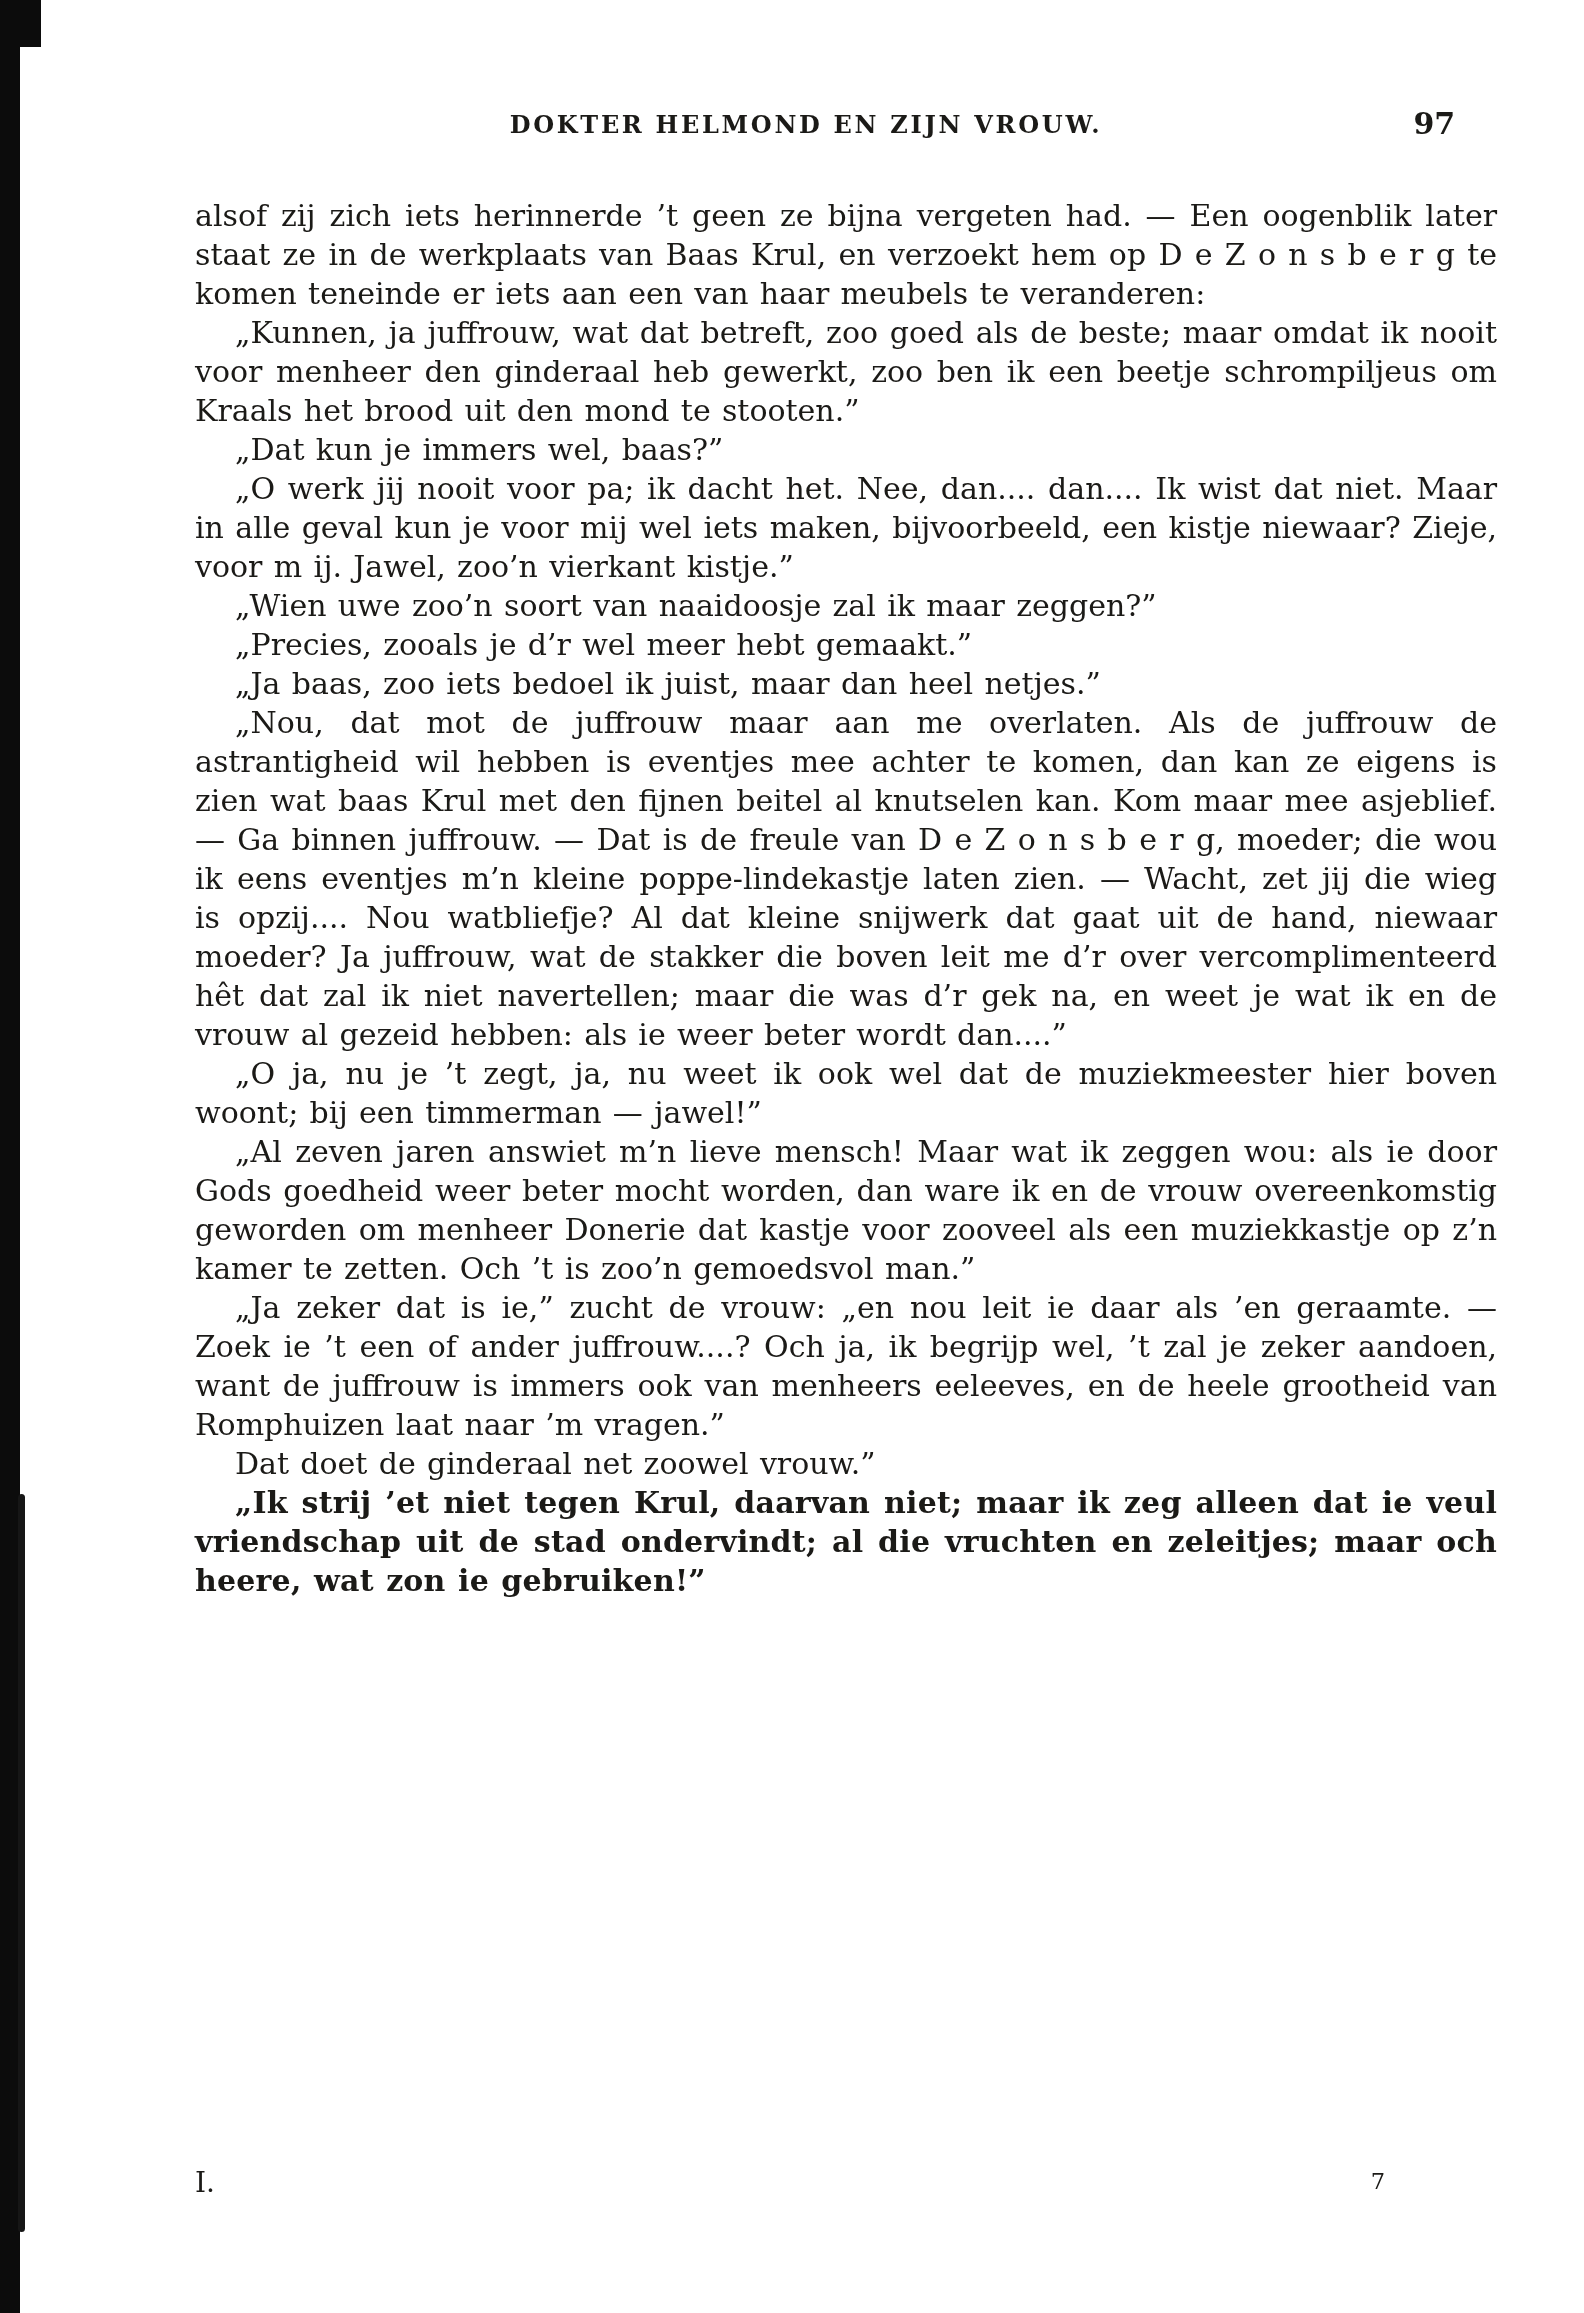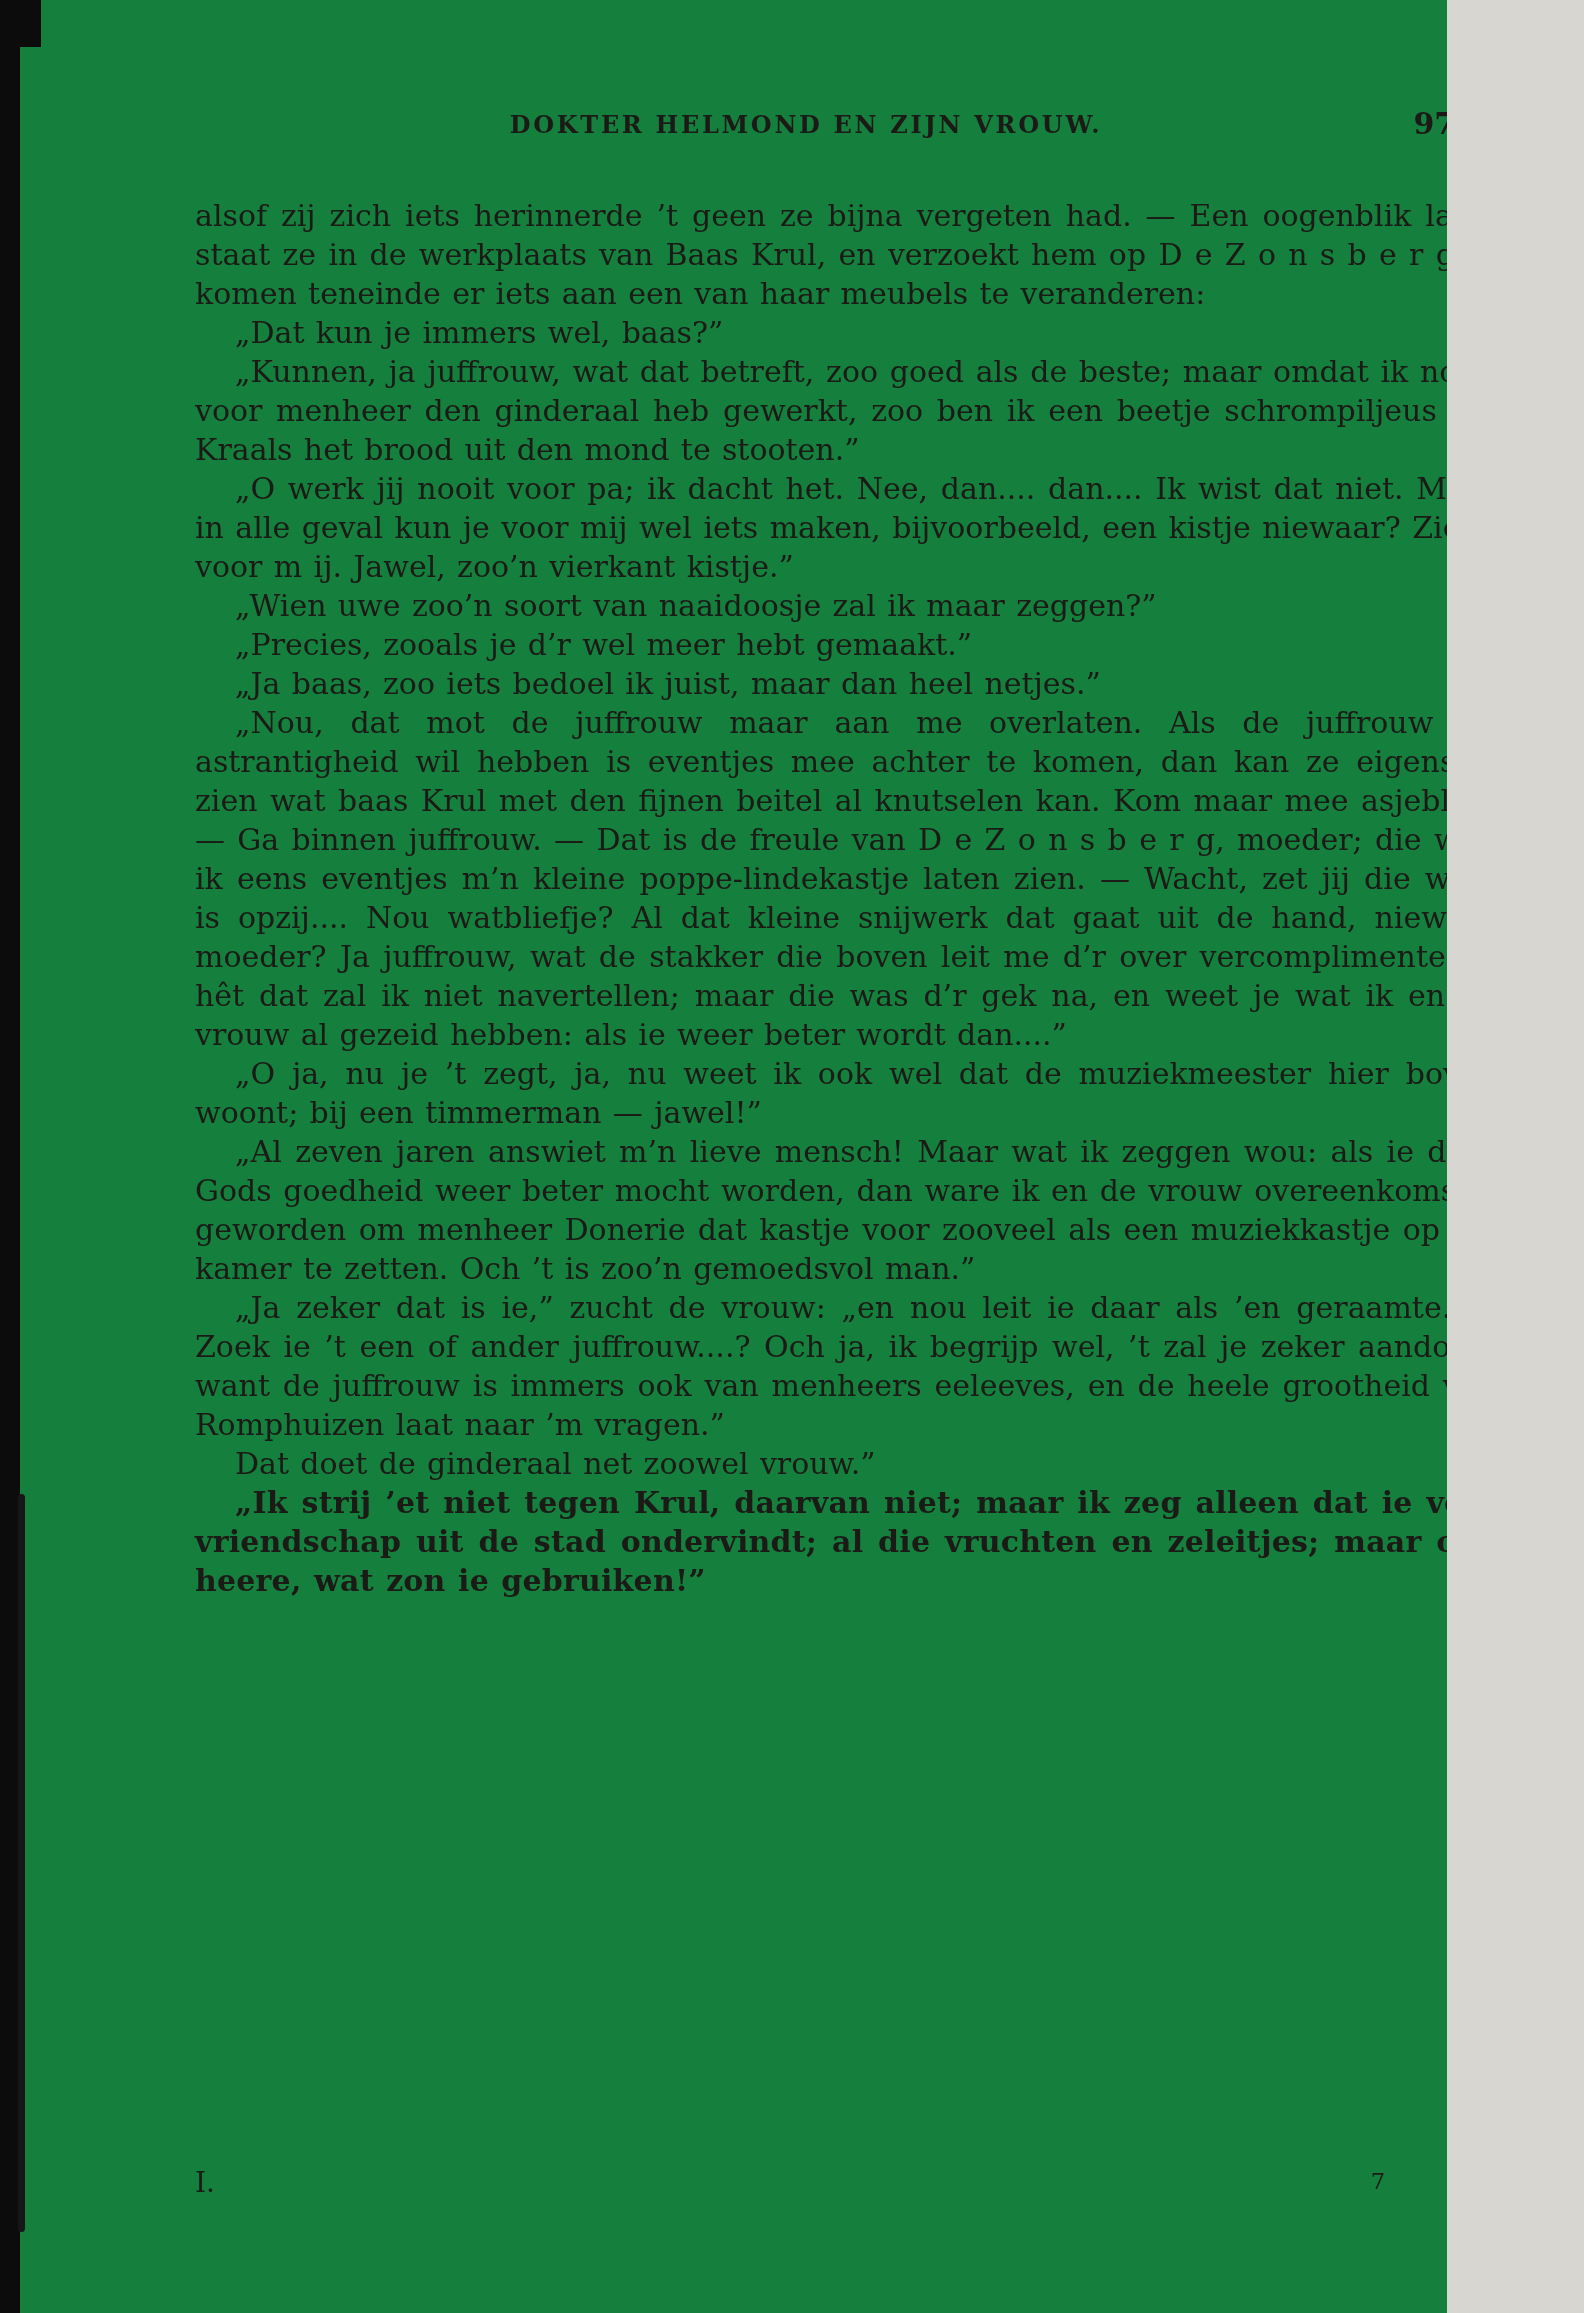--- a/index.html
+++ b/index.html
@@ -2,23 +2,23 @@
 <html style="font-size:14.4px"><head>
 <meta charset="utf-8">
 <style>
   html, body {
     margin: 0;
     padding: 0;
     background: #d8d6d0;
   }
   .page {
     position: relative;
-    width: 1447px;
+    width: 1584px;
     height: 2313px;
-    background: #15803d;
+    background: #ffffff;
     overflow: hidden;
     font-family: "DejaVu Serif", "Liberation Serif", serif;
     color: #1b1a17;
   }
   
   .scan-edge {
     position: absolute;
     left: 0;
     top: 0;
     width: 20px;
@@ -117,22 +117,22 @@
 
   <div class="scan-edge"></div>
 
   <div class="running-header">
     <div class="running-title">DOKTER HELMOND EN ZIJN VROUW.</div>
     <div class="page-number">97</div>
   </div>
 
   <div class="page-body">
     <p class="flush">alsof zij zich iets herinnerde ’t geen ze bijna vergeten had. — Een oogenblik later staat ze in de werkplaats van Baas Krul, en verzoekt hem op D e  Z o n s b e r g  te komen teneinde er iets aan een van haar meubels te veranderen:</p>
+    <p>„Kunnen, ja juffrouw, wat dat betreft, zoo goed als de beste; maar omdat ik nooit voor menheer den ginderaal heb gewerkt, zoo ben ik een beetje schrompiljeus om Kraals het brood uit den mond te stooten.”</p>
     <p>„Dat kun je immers wel, baas?”</p>
-    <p>„Kunnen, ja juffrouw, wat dat betreft, zoo goed als de beste; maar omdat ik nooit voor menheer den ginderaal heb gewerkt, zoo ben ik een beetje schrompiljeus om Kraals het brood uit den mond te stooten.”</p>
     <p>„O werk jij nooit voor pa; ik dacht het. Nee, dan.... dan.... Ik wist dat niet. Maar in alle geval kun je voor mij wel iets maken, bijvoorbeeld, een kistje niewaar? Zieje, voor m ij. Jawel, zoo’n vierkant kistje.”</p>
     <p>„Wien uwe zoo’n soort van naaidoosje zal ik maar zeggen?”</p>
     <p>„Precies, zooals je d’r wel meer hebt gemaakt.”</p>
     <p>„Ja baas, zoo iets bedoel ik juist, maar dan heel netjes.”</p>
     <p>„Nou, dat mot de juffrouw maar aan me overlaten. Als de juffrouw de astrantigheid wil hebben is eventjes mee achter te komen, dan kan ze eigens is zien wat baas Krul met den fijnen beitel al knutselen kan. Kom maar mee asjeblief. — Ga binnen juffrouw. — Dat is de freule van D e  Z o n s b e r g, moeder; die wou ik eens eventjes m’n kleine poppe-lindekastje laten zien. — Wacht, zet jij die wieg is opzij.... Nou watbliefje? Al dat kleine snijwerk dat gaat uit de hand, niewaar moeder? Ja juffrouw, wat de stakker die boven leit me d’r over vercomplimenteerd hêt dat zal ik niet navertellen; maar die was d’r gek na, en weet je wat ik en de vrouw al gezeid hebben: als ie weer beter wordt dan....”</p>
     <p>„O ja, nu je ’t zegt, ja, nu weet ik ook wel dat de muziekmeester hier boven woont; bij een timmerman — jawel!”</p>
     <p>„Al zeven jaren answiet m’n lieve mensch! Maar wat ik zeggen wou: als ie door Gods goedheid weer beter mocht worden, dan ware ik en de vrouw overeenkomstig geworden om menheer Donerie dat kastje voor zooveel als een muziekkastje op z’n kamer te zetten. Och ’t is zoo’n gemoedsvol man.”</p>
     <p>„Ja zeker dat is ie,” zucht de vrouw: „en nou leit ie daar als ’en geraamte. — Zoek ie ’t een of ander juffrouw....? Och ja, ik begrijp wel, ’t zal je zeker aandoen, want de juffrouw is immers ook van menheers eeleeves, en de heele grootheid van Romphuizen laat naar ’m vragen.”</p>
     <p>Dat doet de ginderaal net zoowel vrouw.”</p>
     <p class="heavy">„Ik strij ’et niet tegen Krul, daarvan niet; maar ik zeg alleen dat ie veul vriendschap uit de stad ondervindt; al die vruchten en zeleitjes; maar och heere, wat zon ie gebruiken!”</p>

